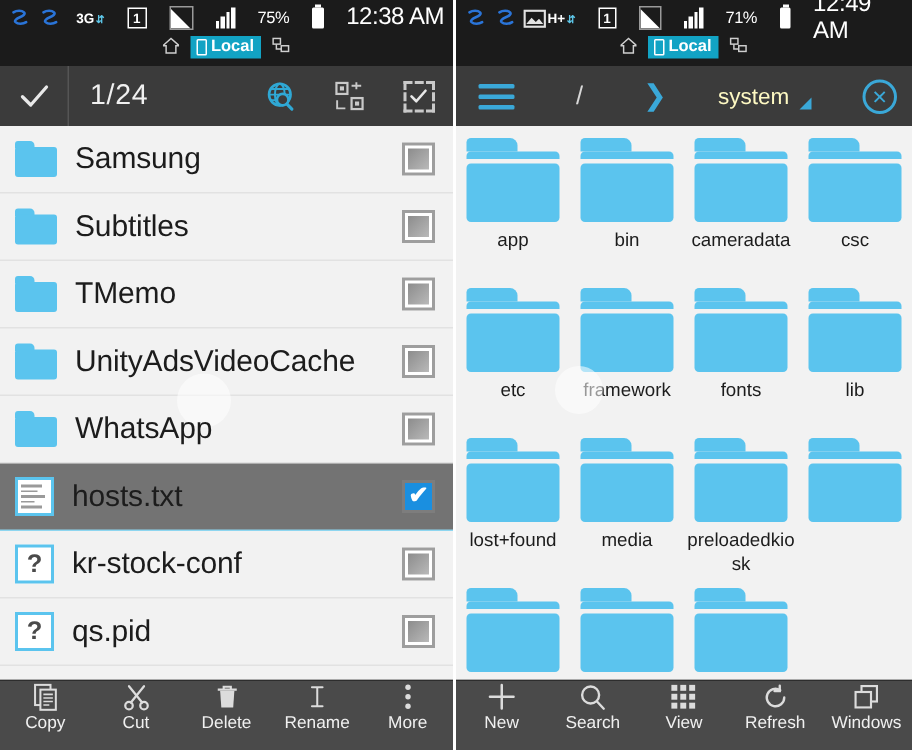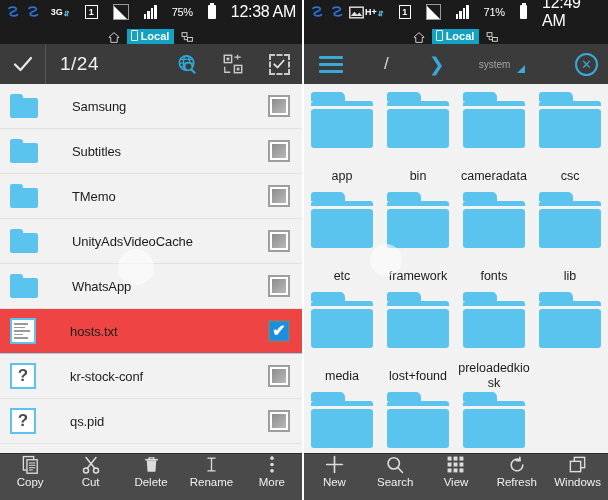--- a/index.html
+++ b/index.html
@@ -73,21 +73,21 @@
     position: relative; border-radius: 1px;
   }
   .batt::before {
     content:""; position:absolute; top:-2px; left:2px;
     width:4px; height:2px; background:#fff;
   }
   .clock { font-size: 16px; color: #fff; letter-spacing: -0.3px; }
 
   .sb-row2 {
     height: 20px;
-    display: flex; align-items: flex-end; justify-content: center;
+    display: flex; align-items: flex-start; justify-content: center;
     gap: 6px;
   }
   .home-ico { width: 14px; height: 13px; }
   .local-badge {
     background: #12a3c4; color: #fff;
     font-size: 11px; font-weight: bold;
     padding: 1px 5px 2px 4px;
     display: flex; align-items: center; gap: 3px;
     line-height: 1.1;
   }
@@ -127,21 +127,21 @@
   }
   .ham-bars span:last-child { margin-bottom: 0; }
   .crumb-slash {
     color: #d8d8d8; font-size: 17px;
     padding: 0 4px; margin-left: 22px;
   }
   .crumb-sep {
     color: #3aa8d8; font-size: 19px; margin-left: 36px;
   }
   .crumb-cur {
-    color: #a3a3a3; font-size: 10px; margin-left: 34px;
+    color: #fef9c3; font-size: 15px; margin-left: 34px;
   }
   .crumb-tri {
     width: 0; height: 0; margin-left: 7px; margin-top: 9px;
     border-left: 8px solid transparent;
     border-bottom: 8px solid #3aa8d8;
   }
   .close-circ {
     margin-left: auto; margin-right: 10px;
     width: 23px; height: 23px; border-radius: 50%;
     border: 2px solid #3aa8d8; color: #3aa8d8;
@@ -152,24 +152,24 @@
   
   .list {
     flex: 1; background: #f2f2f2; overflow: hidden; position: relative;
   }
   .row {
     height: 45px; display: flex; align-items: center;
     padding: 0 12px 0 10px;
     border-bottom: 1px solid #e2e2e2;
     position: relative;
   }
-  .row.selected { background: #ef4444; border-bottom-color: #8ed6f0; align-items: center; }
+  .row.selected { background: #737373; border-bottom-color: #8ed6f0; align-items: center; }
   .row-label {
-    flex: 1; font-size: 13px; color: #1c1c1c;
-    padding-left: 34px; letter-spacing: -0.1px;
+    flex: 1; font-size: 20px; color: #1c1c1c;
+    padding-left: 12px; letter-spacing: -0.1px;
   }
   .folder-ico {
     width: 28px; height: 24px; position: relative; flex: 0 0 28px;
   }
   .folder-ico .tab {
     position: absolute; left: 0; top: 0;
     width: 13px; height: 5px;
     background: #5bc4ee; border-radius: 2px 3px 0 0;
   }
   .folder-ico .body {
@@ -221,21 +221,20 @@
     display: grid;
     grid-template-columns: repeat(4, 1fr);
     grid-auto-rows: 100px;
     align-content: start;
     padding-top: 8px;
     overflow: hidden; position: relative;
   }
   .cell {
     display: flex; flex-direction: column;
     align-items: center;
-    gap: 16px;
   }
   .gfolder { width: 62px; height: 56px; position: relative; }
   .gfolder .gtab {
     position: absolute; left: 0; top: 0;
     width: 34px; height: 9px;
     background: #5bc4ee; border-radius: 3px 5px 0 0;
   }
   .gfolder .gstrip {
     position: absolute; left: 0; top: 9px;
     width: 62px; height: 5px;
@@ -636,29 +635,29 @@
           </div>
         <div class="gcaption">lib</div>
       </div>
 
       <div class="cell">
         <div class="gfolder">
             <div class="gtab"></div>
             <div class="gstrip"></div>
             <div class="gbody"></div>
           </div>
+        <div class="gcaption">lost+found</div>
+      </div>
+      <div class="cell">
+        <div class="gfolder">
+            <div class="gtab"></div>
+            <div class="gstrip"></div>
+            <div class="gbody"></div>
+          </div>
         <div class="gcaption">media</div>
-      </div>
-      <div class="cell">
-        <div class="gfolder">
-            <div class="gtab"></div>
-            <div class="gstrip"></div>
-            <div class="gbody"></div>
-          </div>
-        <div class="gcaption">lost+found</div>
       </div>
       <div class="cell">
         <div class="gfolder">
             <div class="gtab"></div>
             <div class="gstrip"></div>
             <div class="gbody"></div>
           </div>
         <div class="gcaption">preloadedkiosk</div>
       </div>
 

